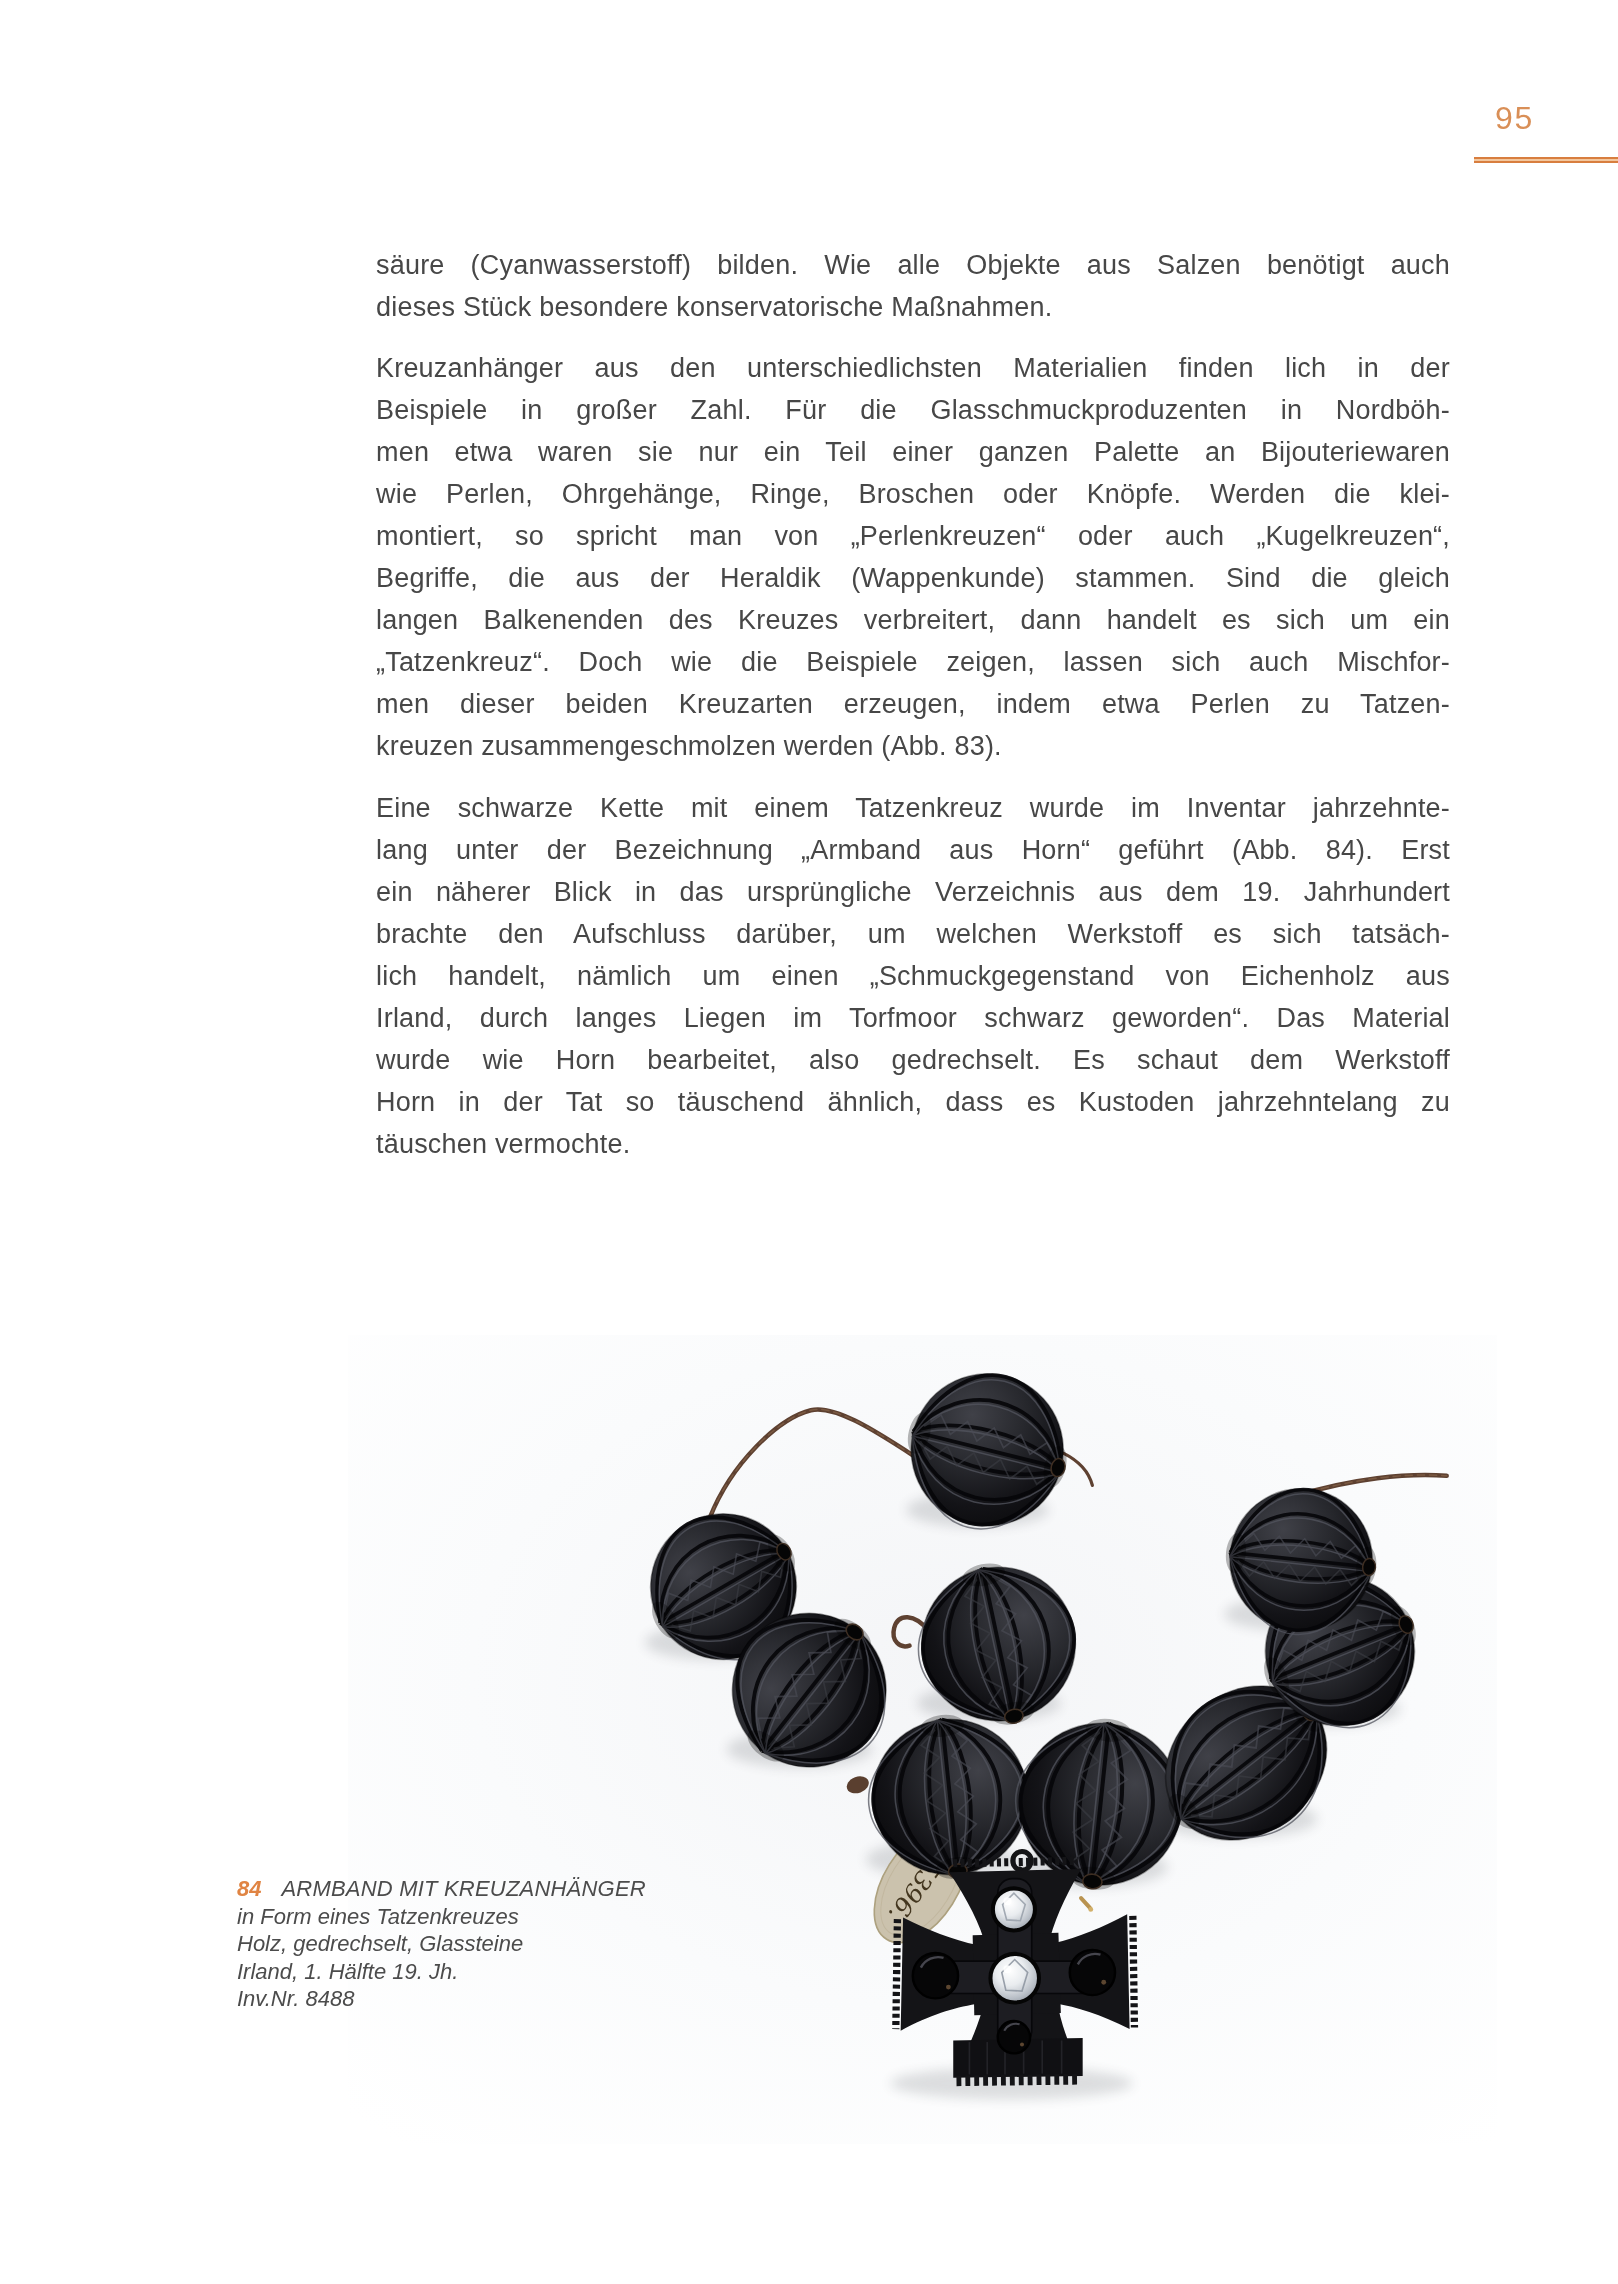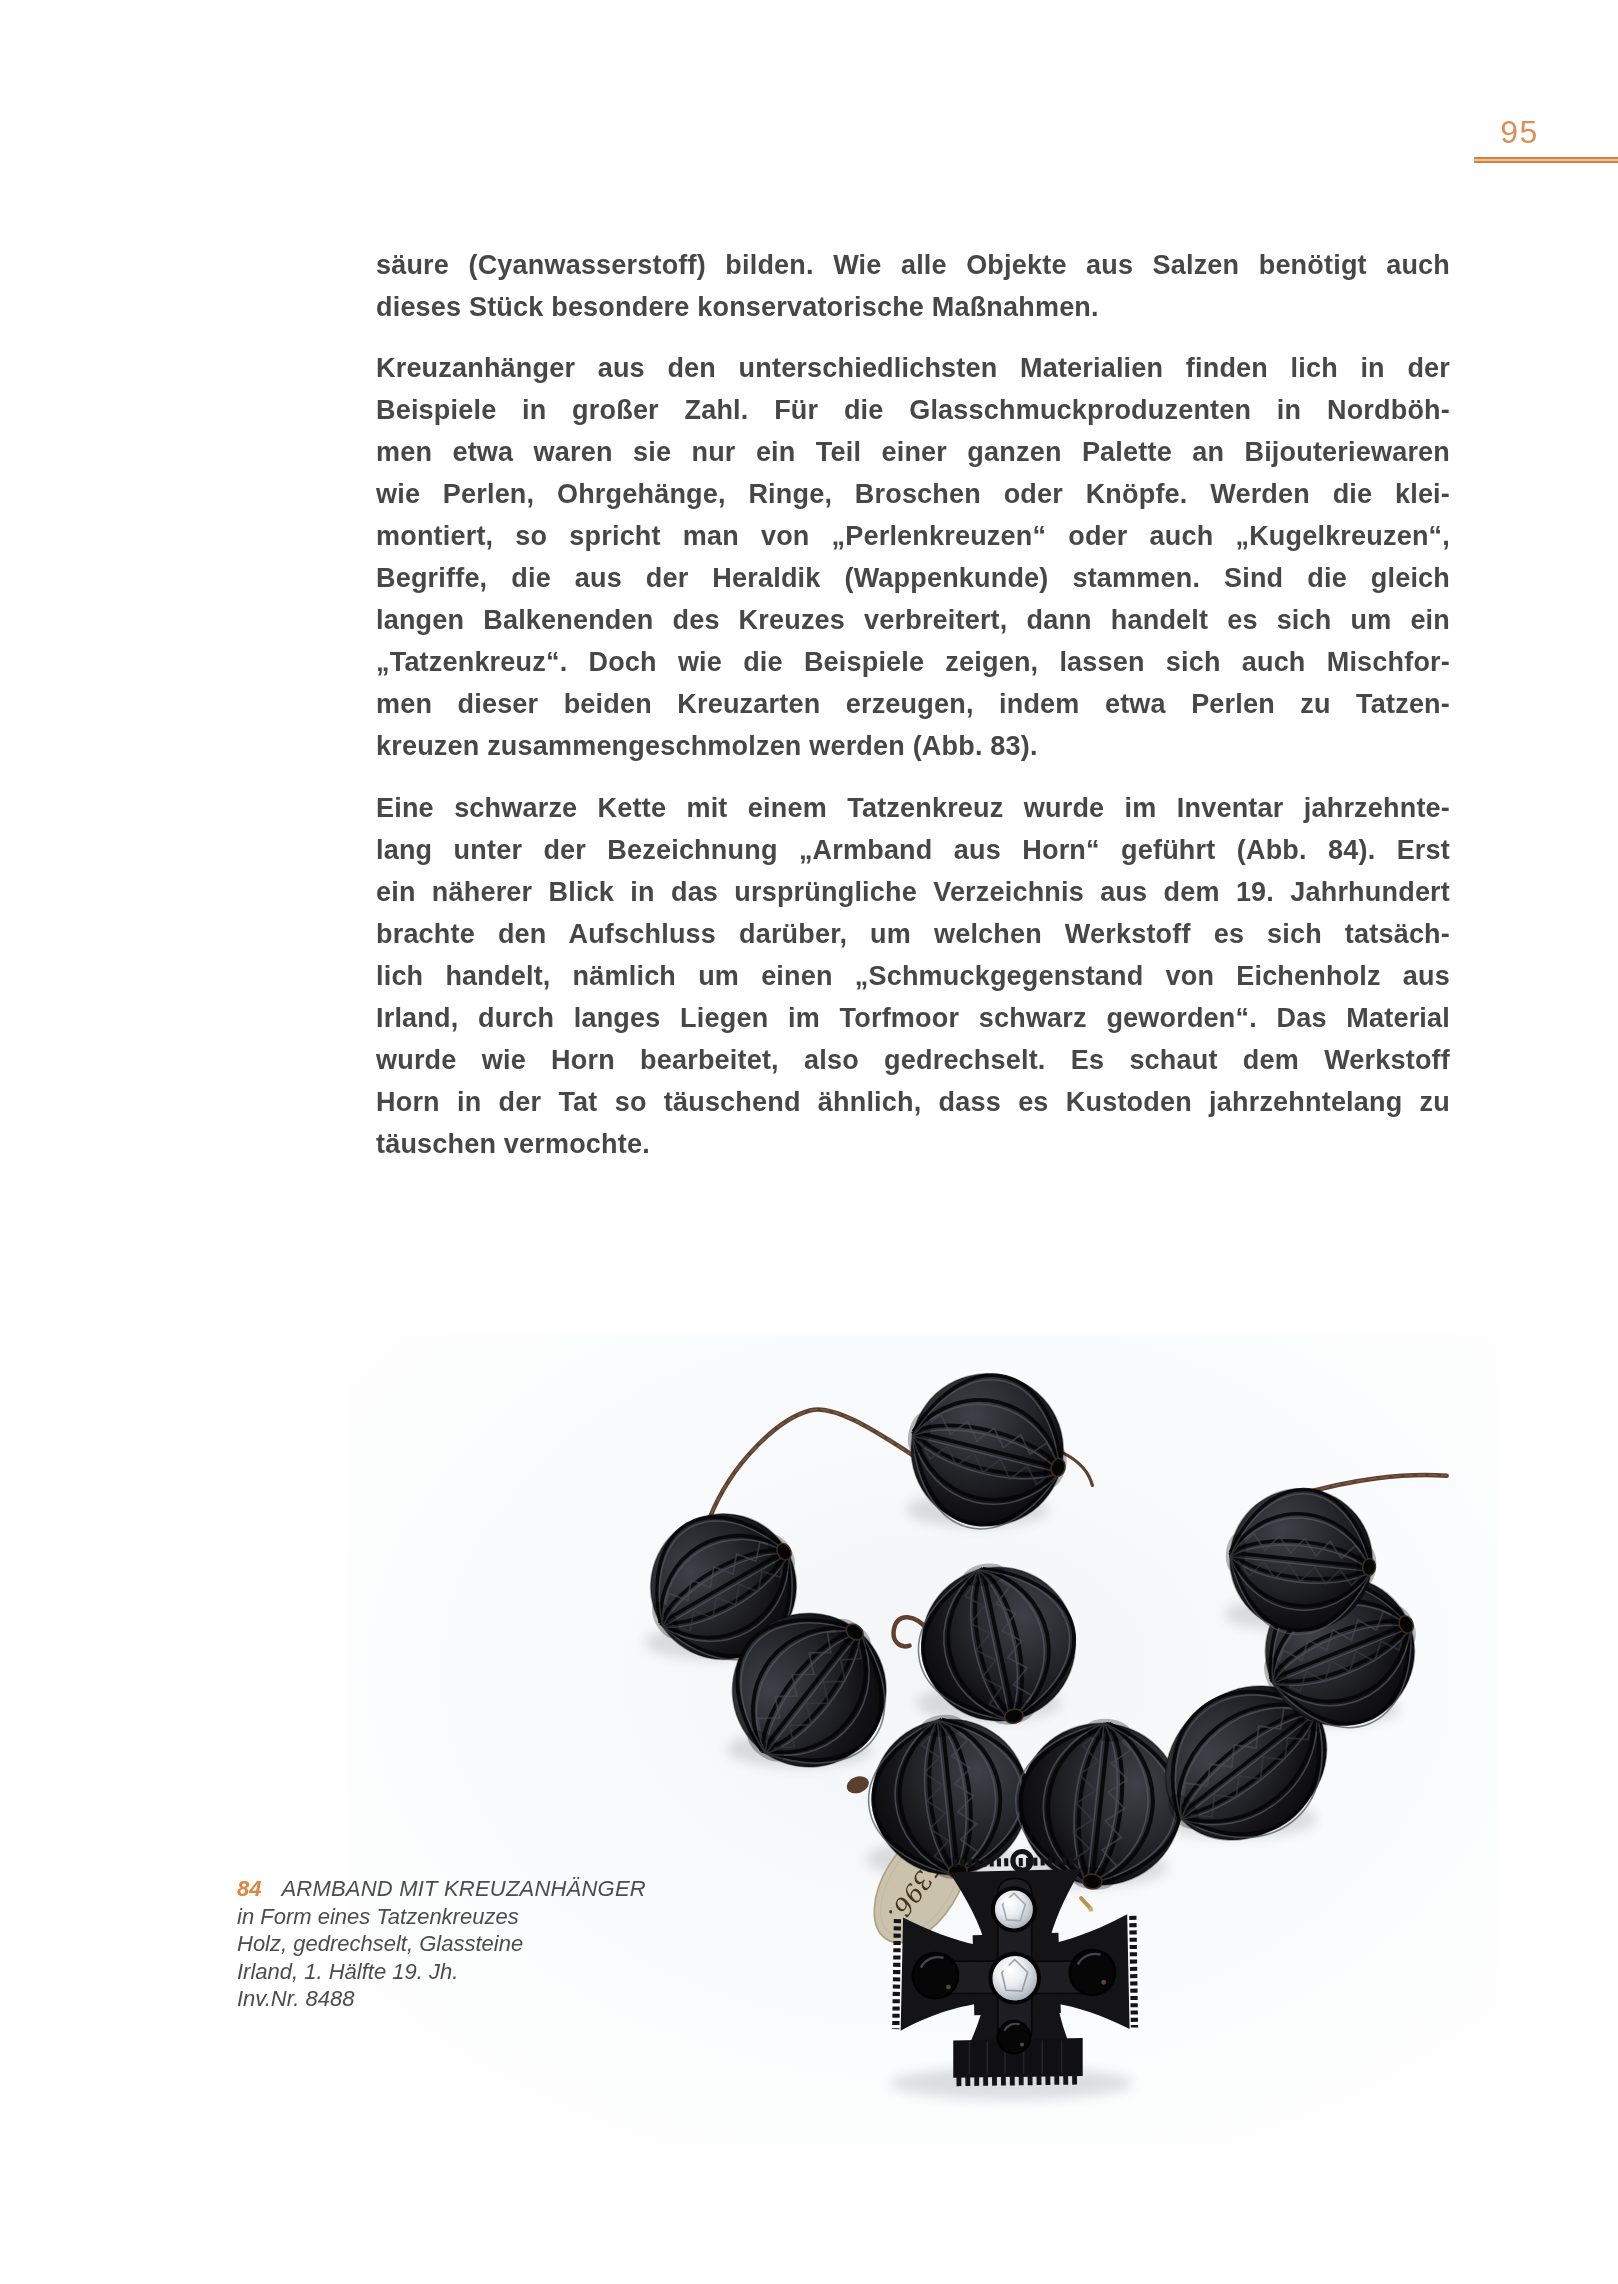--- a/index.html
+++ b/index.html
@@ -4,32 +4,32 @@
 <style>
   html,body{margin:0;padding:0;}
   body{
     width:1618px;height:2284px;position:relative;background:#ffffff;
     font-family:"Liberation Sans",sans-serif;overflow:hidden;
   }
   .page{position:absolute;inset:0;}
 
   
   .page-number{
-    position:absolute;left:1490px;top:114px;width:49px;
-    font-size:32px;font-weight:300;letter-spacing:1.6px;color:#d98f57;text-align:right;
+    position:absolute;left:1490px;top:100px;width:49px;
+    font-size:32px;font-weight:300;letter-spacing:1.6px;color:#d98f57;text-align:center;
   }
   .header-rule{
     position:absolute;left:1474px;top:157px;width:144px;height:5.7px;
     background:linear-gradient(to bottom,#d87e3f 0px,#d87e3f 1.6px,#f3c79e 1.6px,#f3c79e 3.6px,#d87e3f 3.6px,#d87e3f 5.7px);
   }
 
   
   .textcol{
     position:absolute;left:376px;top:244px;width:1074px;
-    color:#474747;font-size:27px;line-height:42px;font-weight:700;letter-spacing:0.2px;
+    color:#474747;font-size:27px;line-height:42px;font-weight:400;letter-spacing:0.2px;
   }
   .para{margin:0 0 19.4px 0;}
   .jl{text-align:justify;text-align-last:justify;}
   .ll{text-align:left;}
 
   
   .caption{
     position:absolute;left:237px;top:1875px;width:485px;z-index:5;
     color:#4c4c4c;font-size:22px;line-height:27.5px;font-style:italic;font-weight:300;
   }

